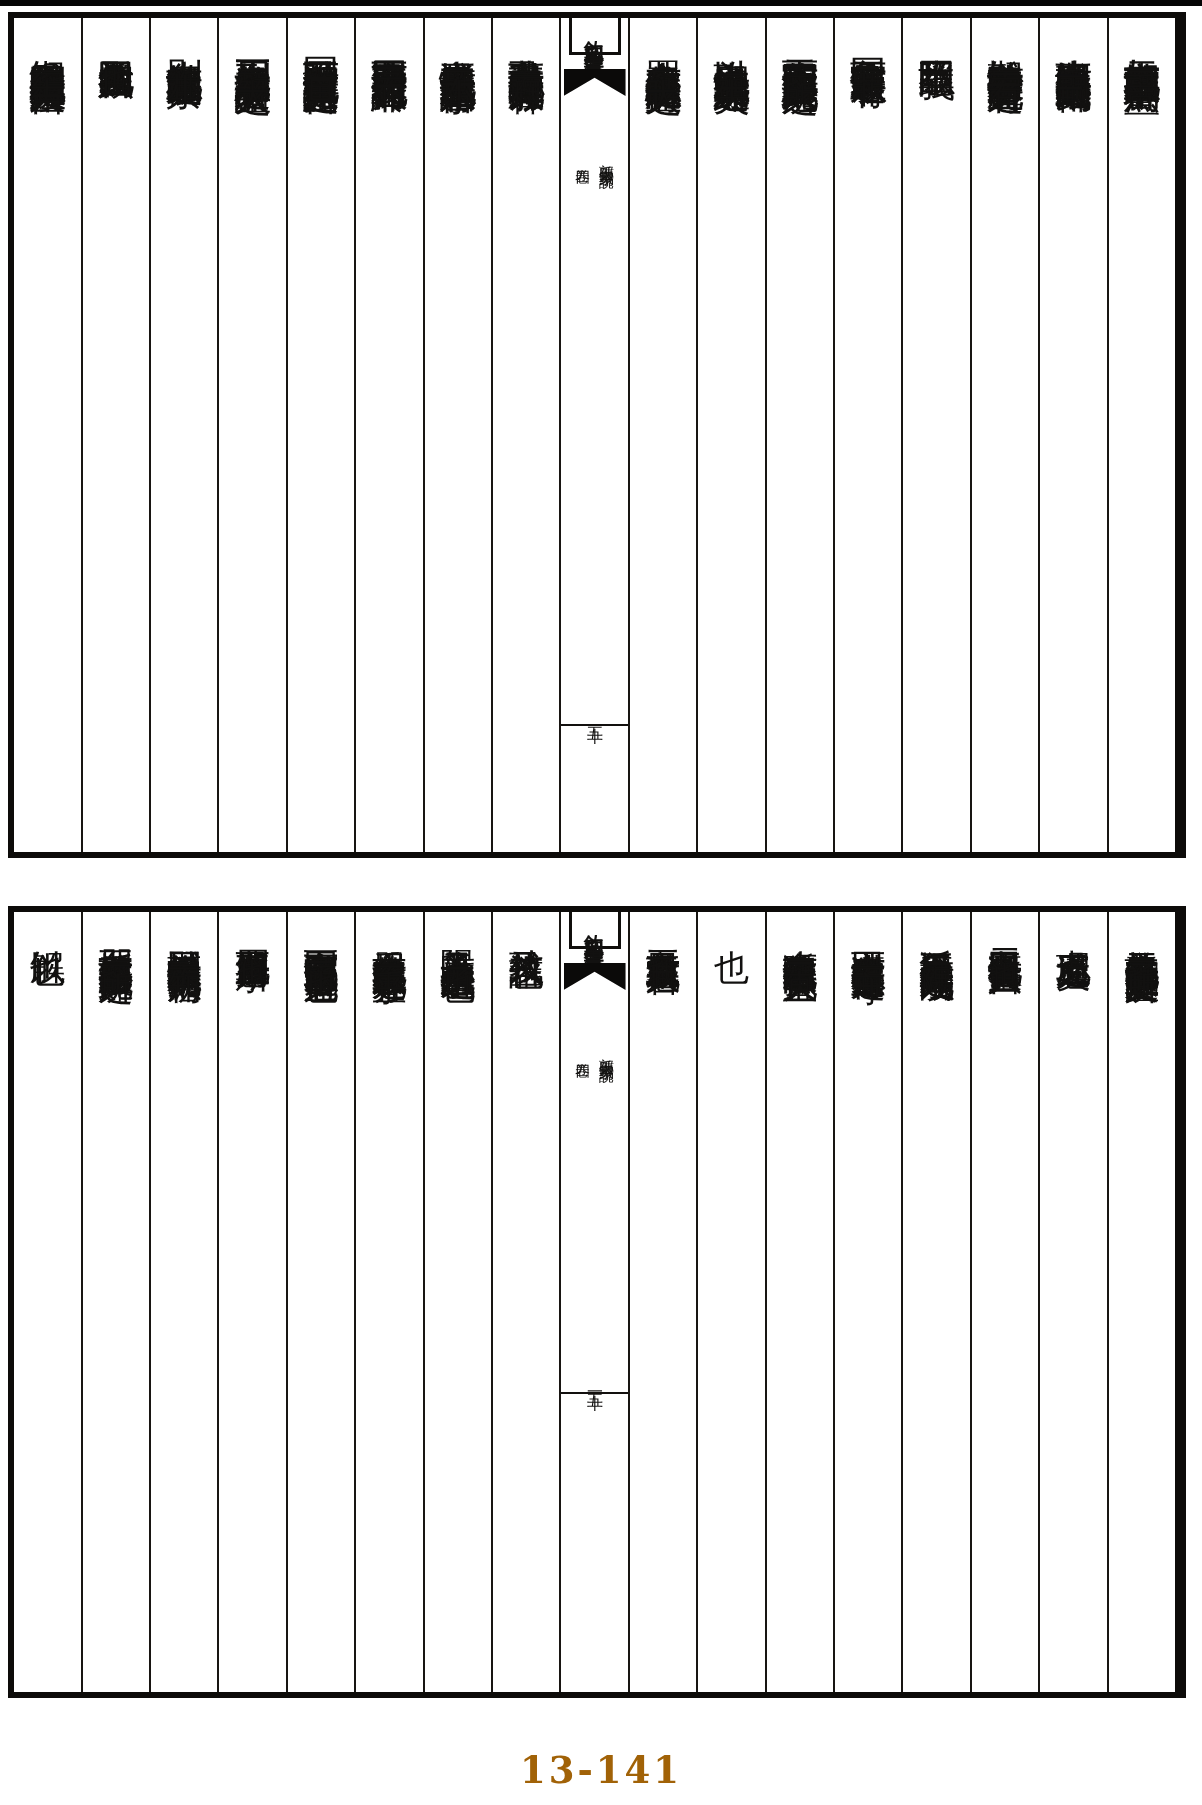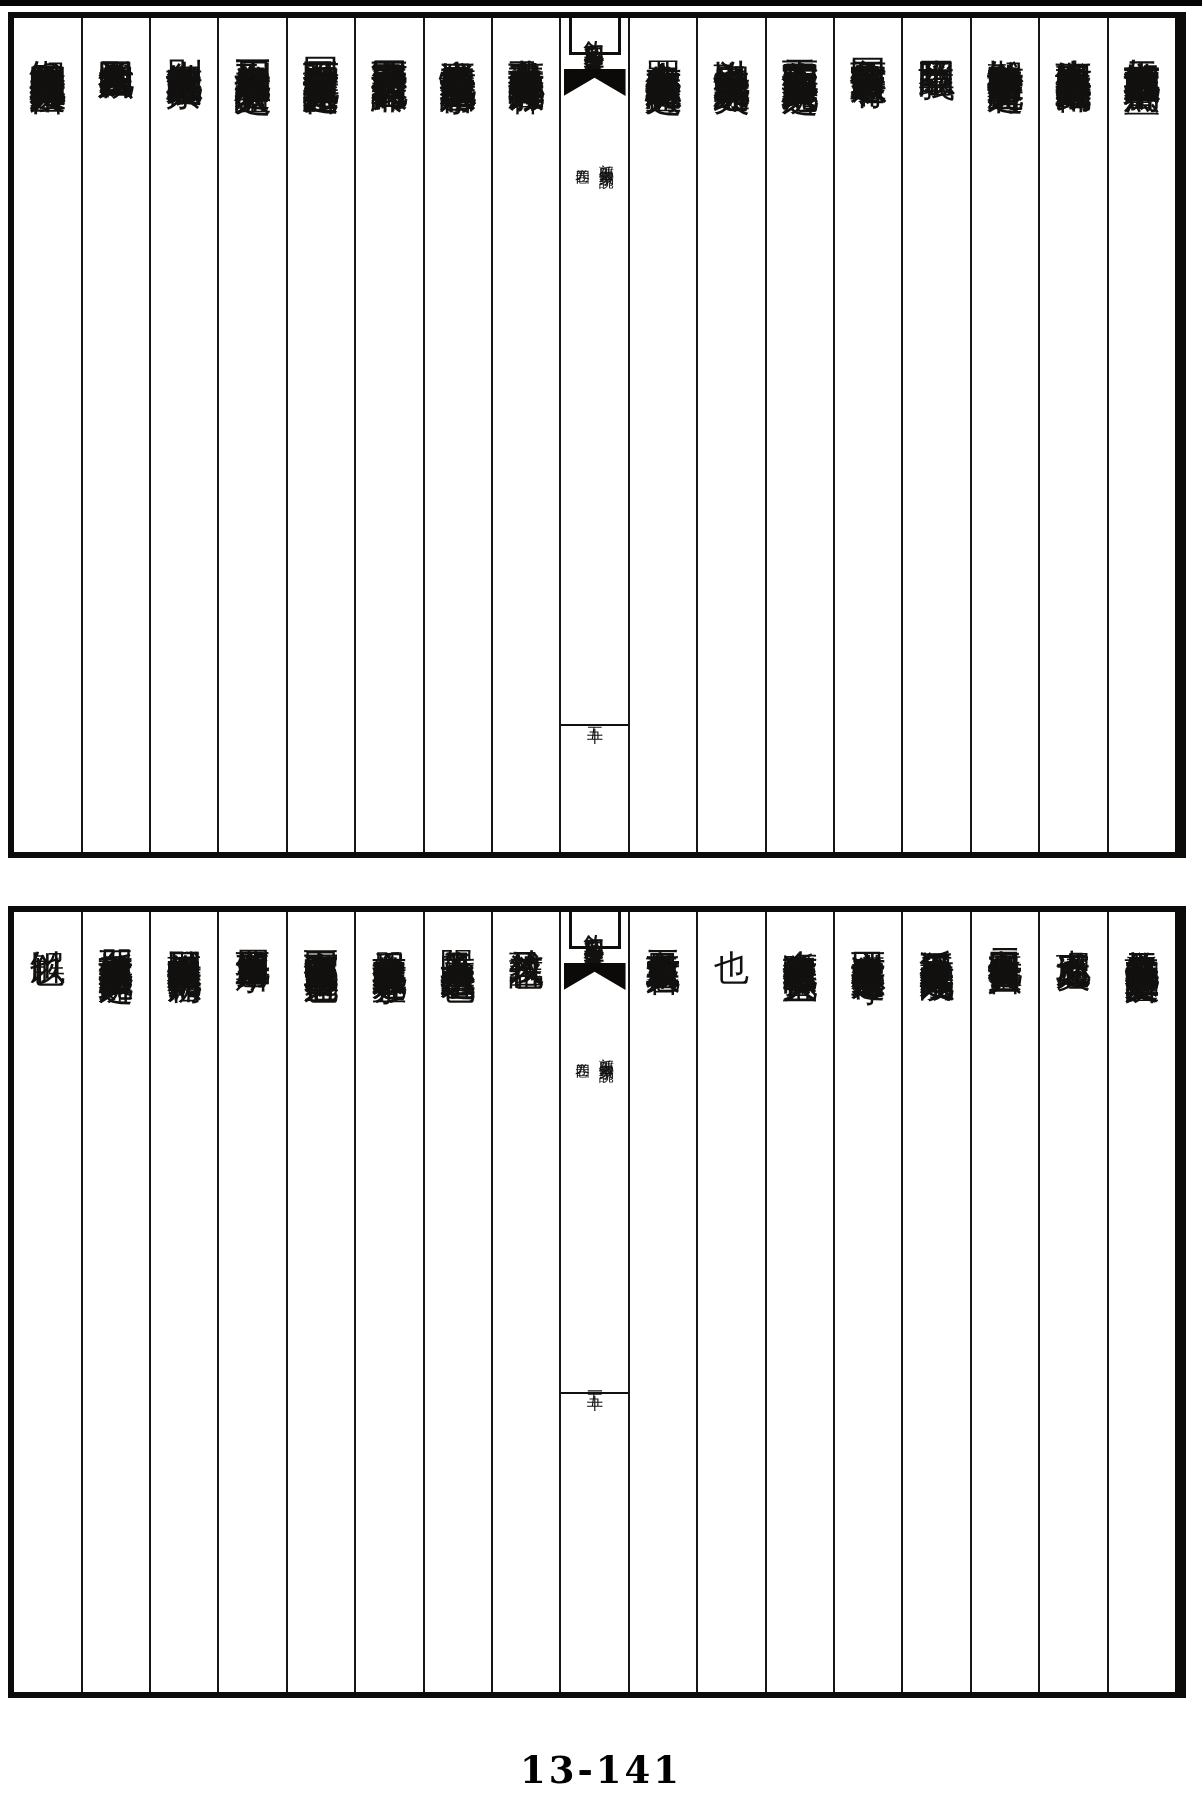--- a/index.html
+++ b/index.html
@@ -66,21 +66,21 @@
     font-size:16px; letter-spacing:1px;
   }
   .bx-rule { width:100%; border-top:2px solid #12100e; margin-top:8px; }
   .block-top    .bx-bottom { height:126px; }
   .block-bottom .bx-bottom { height:298px; }
   
   .footer {
     position:absolute; top:1748px; left:0; width:100%;
     text-align:center;
     font-family:"DejaVu Serif","Liberation Serif",serif;
-    font-size:37px; font-weight:bold; letter-spacing:3px; color:#000000;
+    font-size:37px; font-weight:bold; letter-spacing:3px; color:#a16207;
   }
 </style>
 </head>
 <body>
 
 <div class="page">
   <div class="scan-strip"></div>
 
   <div class="block block-top">
       <div class="col">

